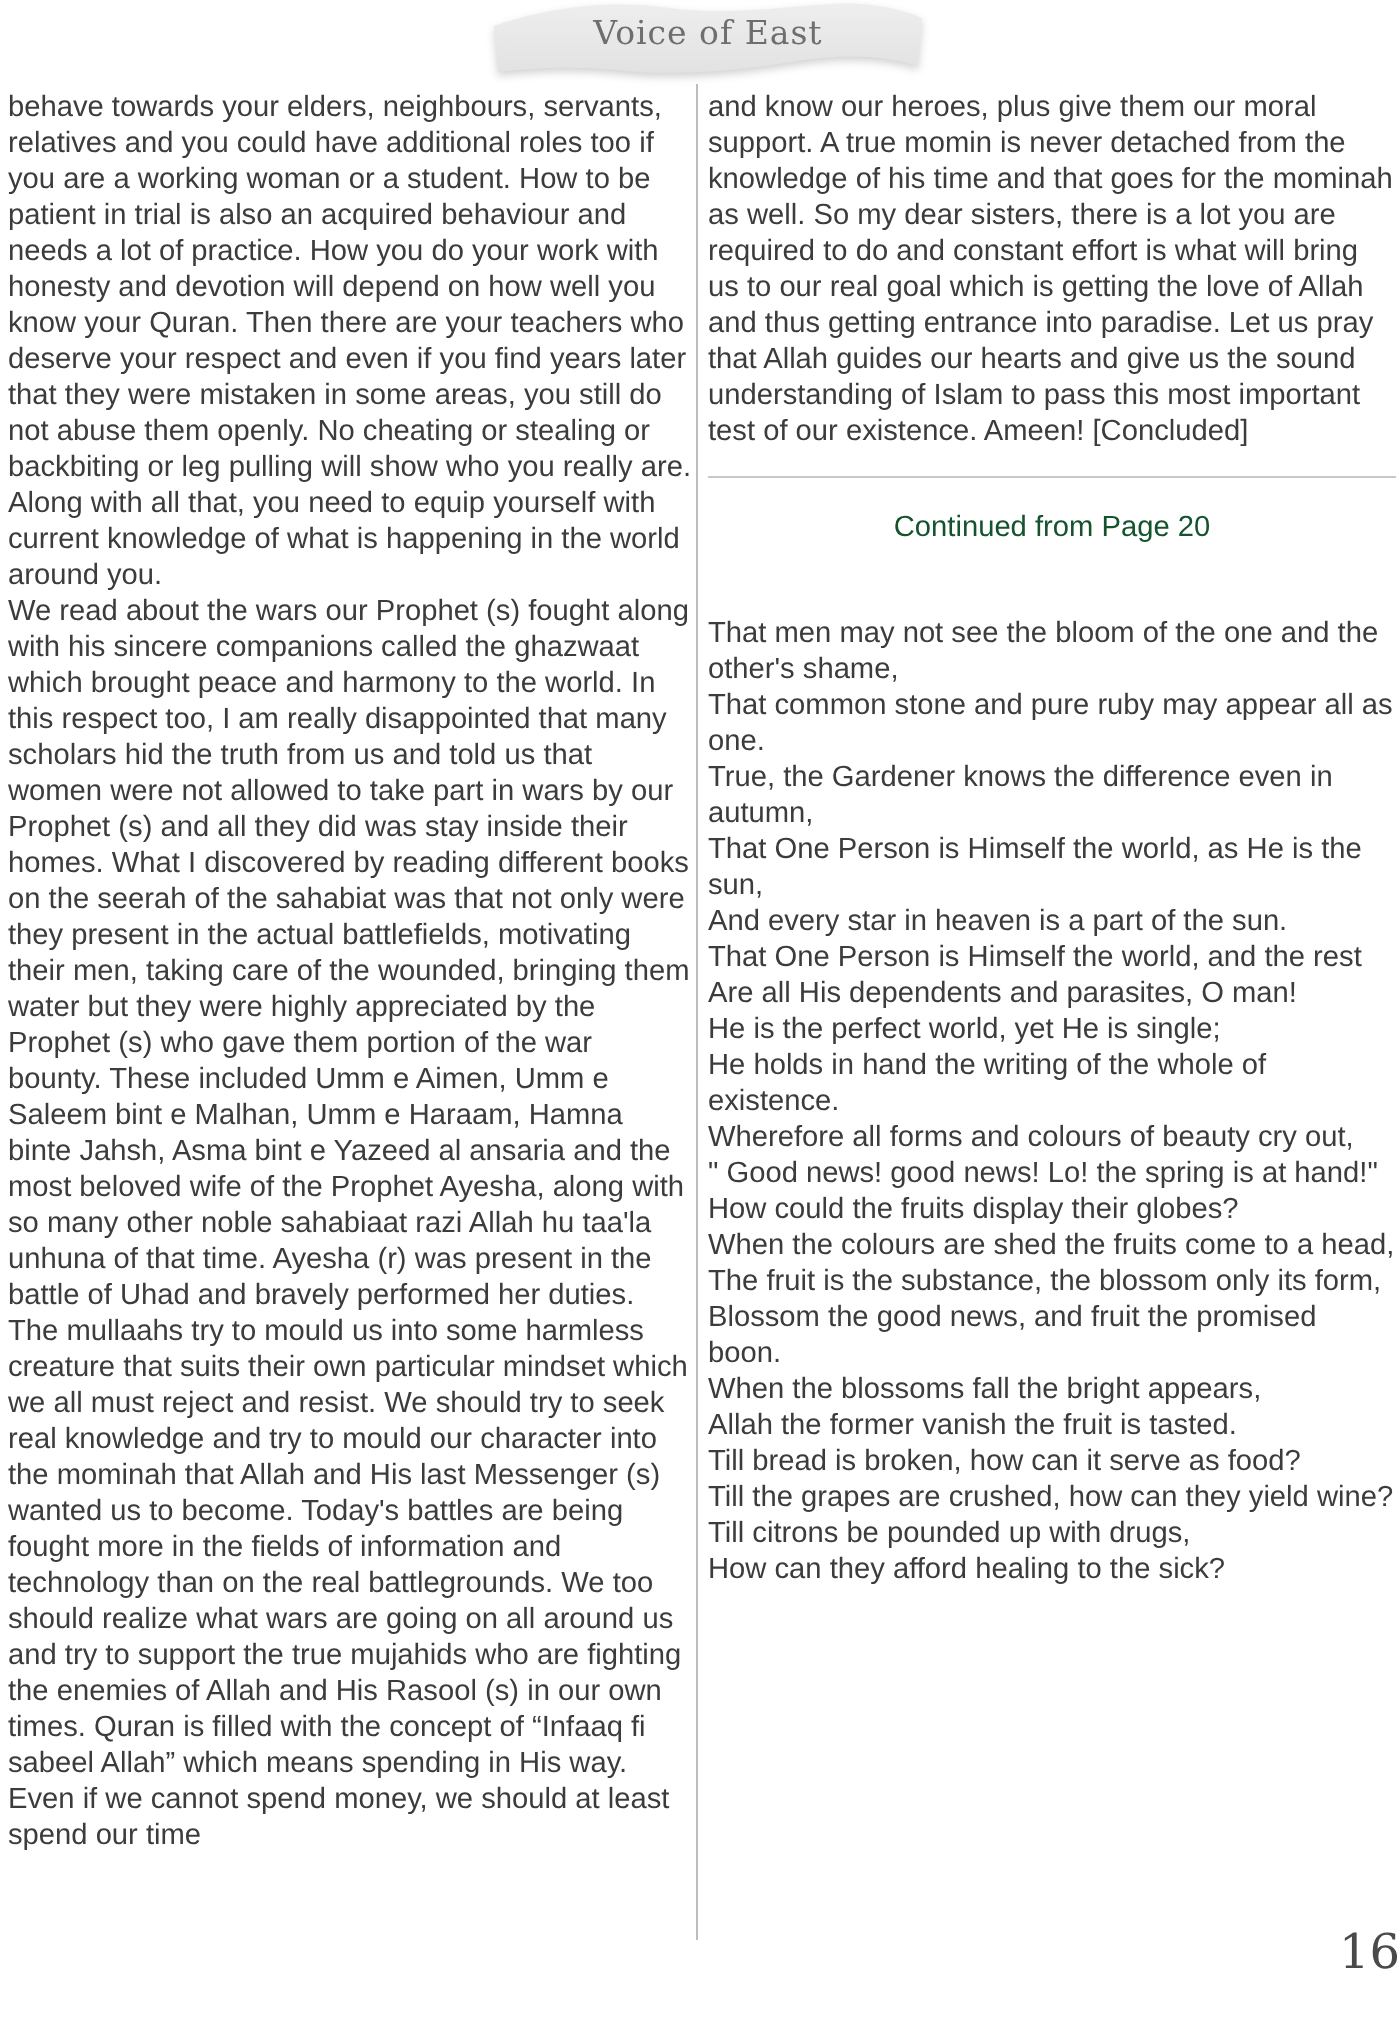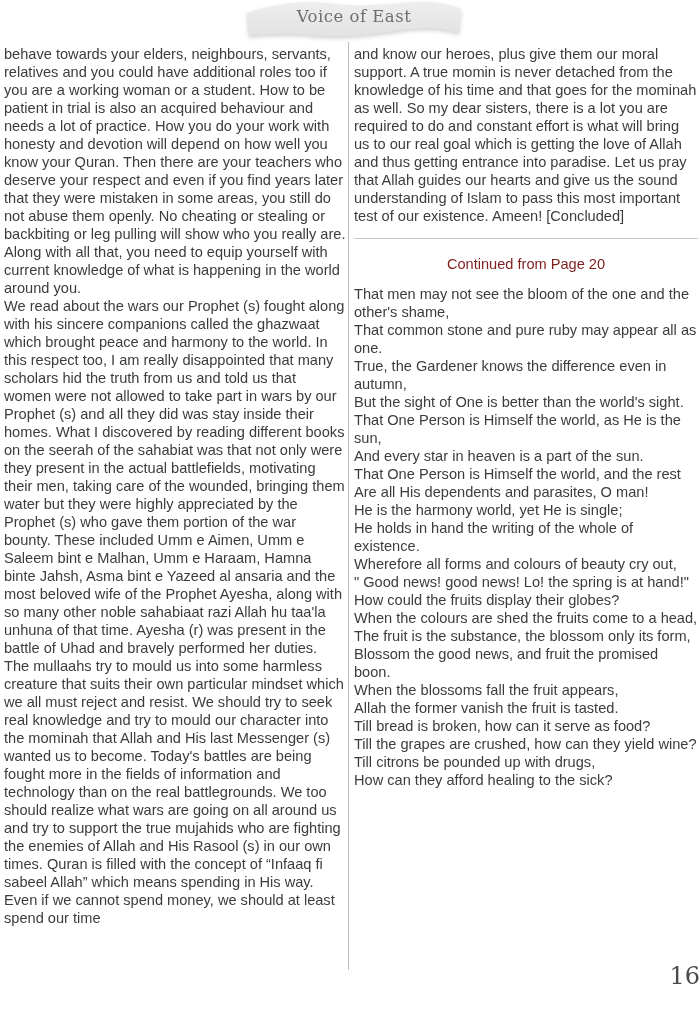--- a/index.html
+++ b/index.html
@@ -66,23 +66,23 @@
 
   .section-rule {
     border: none;
     border-top: 1px solid #c9c9c9;
     margin: 13px 0 0 0;
   }
   .continued-heading {
     margin-top: 16px;
     text-align: center;
     font-size: 14.6px;
-    color: #7f1d1d;
+    color: #14532d;
   }
-  .poem { margin-top: 12px; }
+  .poem { margin-top: 35px; }
   .poem-line { margin: 0; }
 
   .page-number {
     position: absolute;
     left: 0;
     top: 962px;
     width: 100%;
     text-align: right;
     font-family: "DejaVu Serif", serif;
     font-size: 24px;
@@ -116,34 +116,33 @@
   <div class="column-divider"></div>
 
   <div class="col col-right">
     <p>and know our heroes, plus give them our moral support. A true momin is never detached from the knowledge of his time and that goes for the mominah as well. So my dear sisters, there is a lot you are required to do and constant effort is what will bring us to our real goal which is getting the love of Allah and thus getting entrance into paradise. Let us pray that Allah guides our hearts and give us the sound understanding of Islam to pass this most important test of our existence. Ameen! [Concluded]</p>
     <hr class="section-rule">
     <div class="continued-heading">Continued from Page 20</div>
     <div class="poem">
       <div class="poem-line">That men may not see the bloom of the one and the other's shame,</div>
       <div class="poem-line">That common stone and pure ruby may appear all as one.</div>
       <div class="poem-line">True, the Gardener knows the difference even in autumn,</div>
-      <div class="poem-line">But the sight of One is better than the world's sight.</div>
       <div class="poem-line">That One Person is Himself the world, as He is the sun,</div>
       <div class="poem-line">And every star in heaven is a part of the sun.</div>
       <div class="poem-line">That One Person is Himself the world, and the rest</div>
       <div class="poem-line">Are all His dependents and parasites, O man!</div>
-      <div class="poem-line">He is the harmony world, yet He is single;</div>
+      <div class="poem-line">He is the perfect world, yet He is single;</div>
       <div class="poem-line">He holds in hand the writing of the whole of existence.</div>
       <div class="poem-line">Wherefore all forms and colours of beauty cry out,</div>
       <div class="poem-line">" Good news! good news! Lo! the spring is at hand!"</div>
       <div class="poem-line">How could the fruits display their globes?</div>
       <div class="poem-line">When the colours are shed the fruits come to a head,</div>
       <div class="poem-line">The fruit is the substance, the blossom only its form,</div>
       <div class="poem-line">Blossom the good news, and fruit the promised boon.</div>
-      <div class="poem-line">When the blossoms fall the fruit appears,</div>
+      <div class="poem-line">When the blossoms fall the bright appears,</div>
       <div class="poem-line">Allah the former vanish the fruit is tasted.</div>
       <div class="poem-line">Till bread is broken, how can it serve as food?</div>
       <div class="poem-line">Till the grapes are crushed, how can they yield wine?</div>
       <div class="poem-line">Till citrons be pounded up with drugs,</div>
       <div class="poem-line">How can they afford healing to the sick?</div>
     </div>
   </div>
 
   <div class="page-number">16</div>
 

